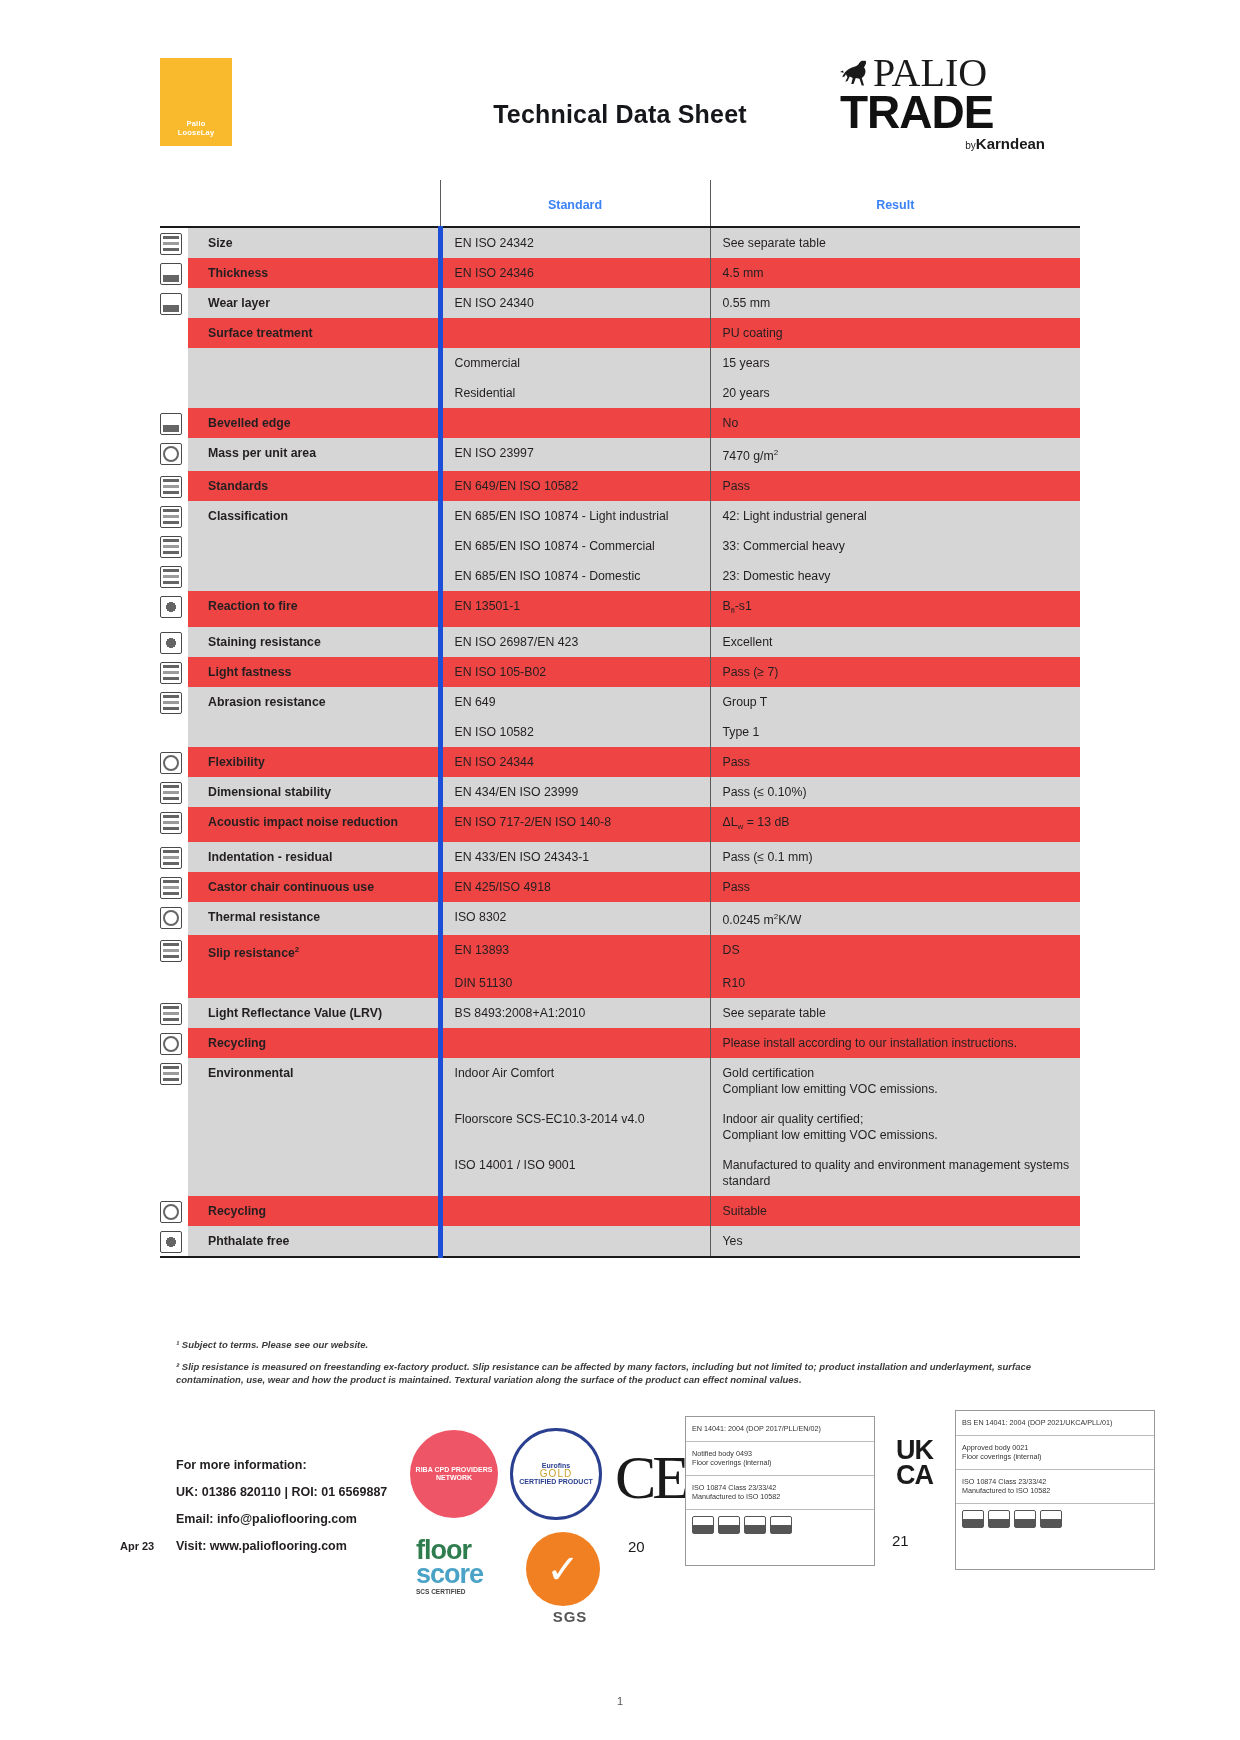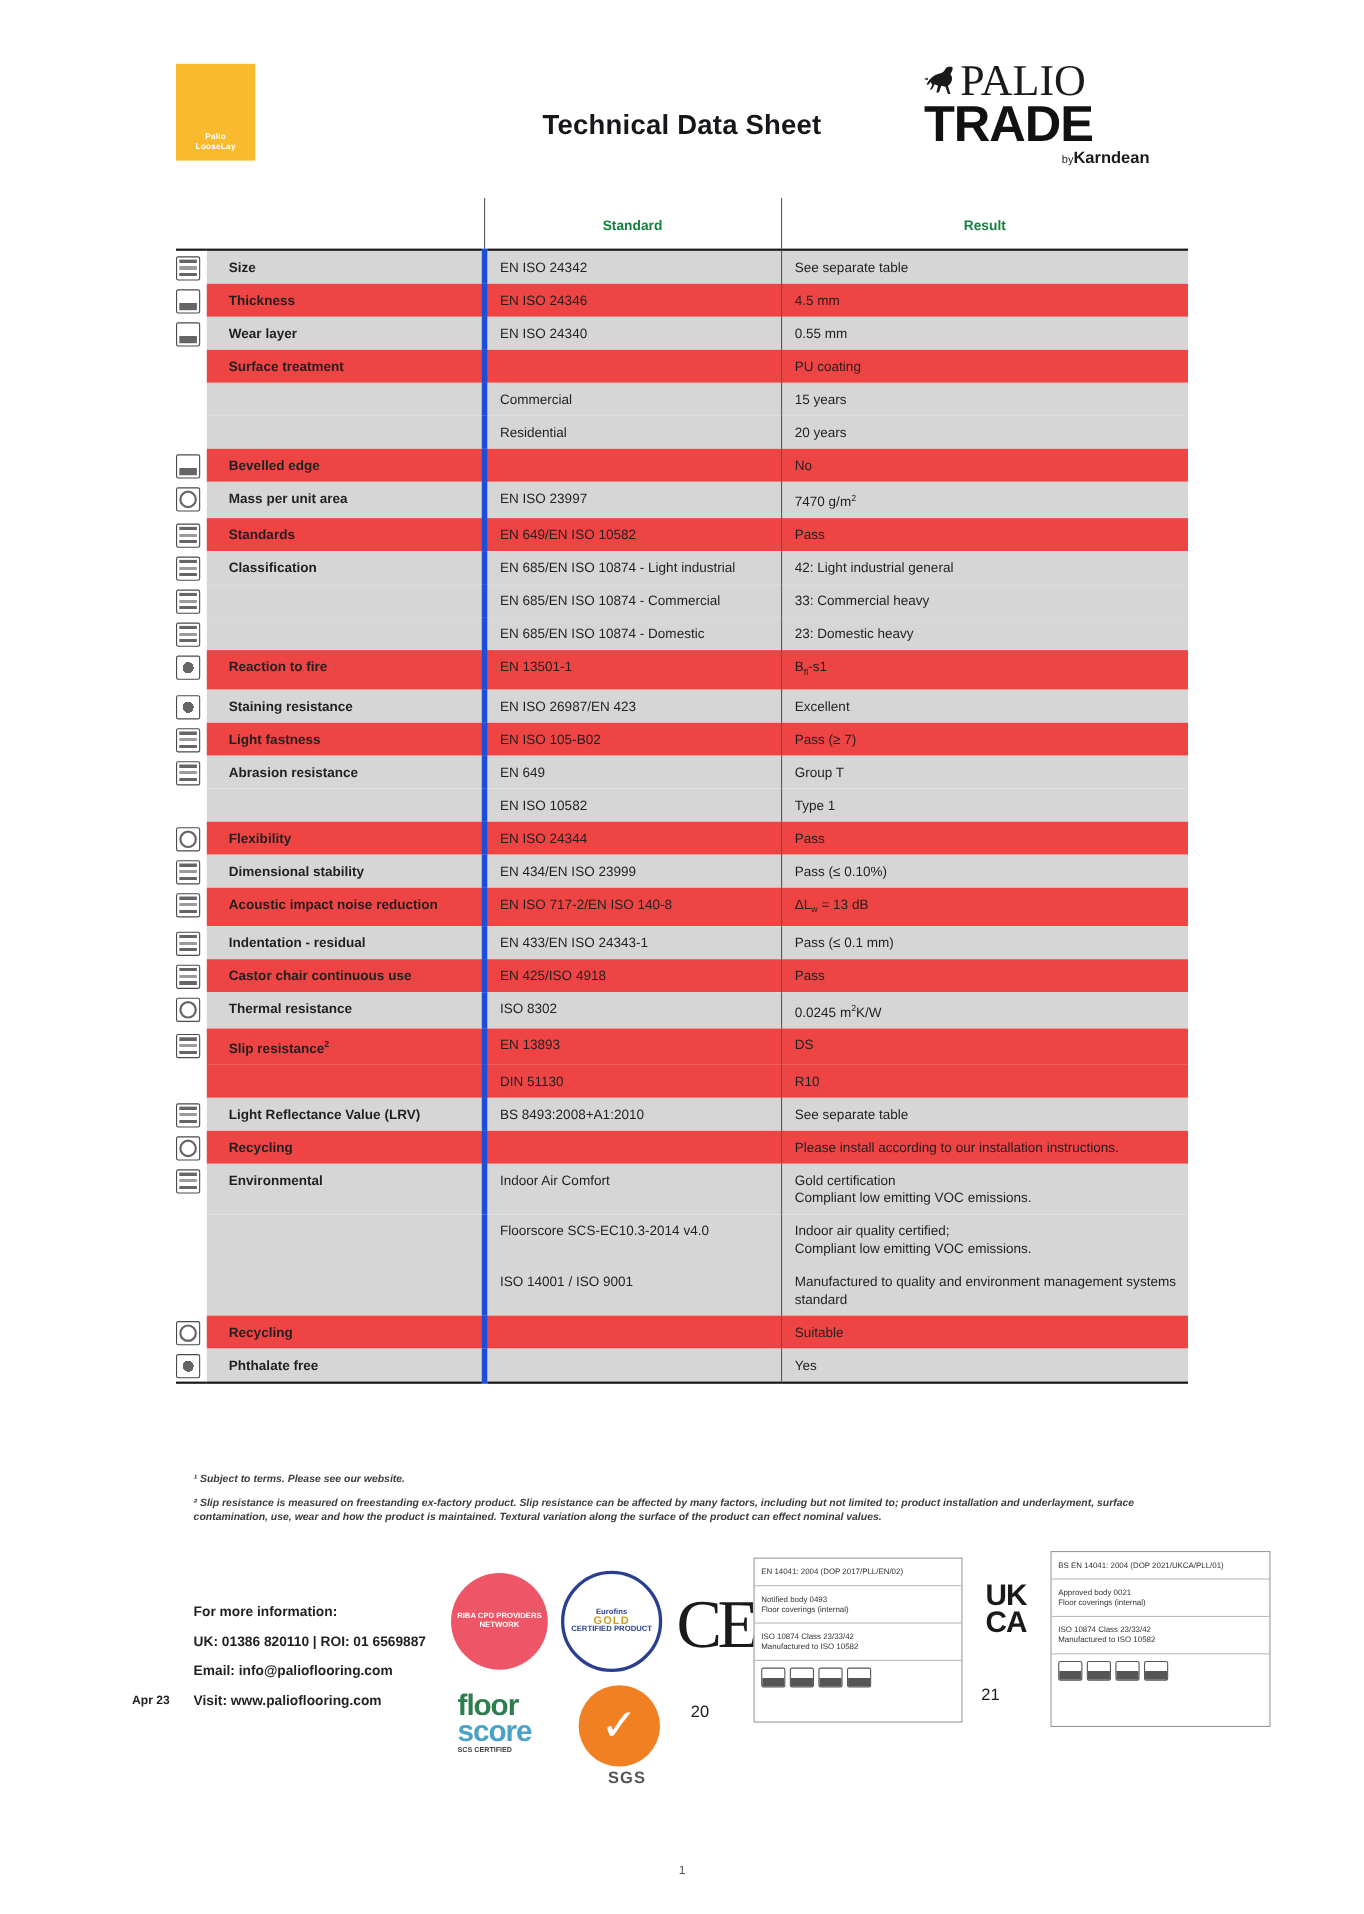--- a/index.html
+++ b/index.html
@@ -39,21 +39,21 @@
   
   .table-wrap { position:absolute; left:160px; top:180px; width:920px; }
   table.tds { border-collapse:collapse; width:920px; table-layout:fixed; }
   table.tds col.c-icon { width:28px; }
   table.tds col.c-prop { width:252px; }
   table.tds col.c-std  { width:270px; }
   table.tds col.c-res  { width:370px; }
 
   .tds th {
     font-size:12.5px; font-weight:700; text-align:center;
-    padding:18px 6px 14px 6px; vertical-align:bottom; color:#15803d;
+    padding:18px 6px 14px 6px; vertical-align:bottom; color:#3b82f6;
   }
   .tds th.blank { border:none; }
   .tds th.v { border-left:1px solid #5a5a5a; }
 
   .tds td { font-size:12.3px; padding:7px 8px 7px 8px; vertical-align:top; line-height:16px; }
   .tds td.icon { padding:4px 2px 2px 0; text-align:left; width:28px; }
   .tds td.prop { font-weight:700; padding-left:20px; }
   .tds td.std  { border-left:5px solid #1d4ed8; padding-left:12px; }
   .tds td.res  { border-left:1px solid #5a5a5a; padding-left:12px; }
 
@@ -99,25 +99,25 @@
 
   .logos { position:absolute; left:400px; top:1420px; width:680px; height:220px; }
 
   .badge-circ { position:absolute; border-radius:50%; display:flex; align-items:center; justify-content:center; }
 
   .cpd { left:10px; top:10px; width:88px; height:88px; background:#ee5566; }
   .cpd-inner { color:#fff; font-size:7px; font-weight:700; text-align:center; line-height:8px; }
 
   .iac { left:110px; top:8px; width:92px; height:92px; border:3px solid #2a3f8f; background:#fff; }
   .iac-inner { text-align:center; font-size:7px; font-weight:700; color:#2a3f8f; line-height:8px; }
-  .iac-gold { color:#c9a227; font-size:10px; font-weight:700; letter-spacing:1px; }
+  .iac-gold { color:#c9a227; font-size:10px; font-weight:400; letter-spacing:1px; }
 
   .ce { position:absolute; left:215px; top:22px; font-size:62px; font-weight:300;
         font-family:"Liberation Serif", serif; letter-spacing:-4px; color:#1a1a1a; }
-  .ce-num { position:absolute; left:228px; top:118px; font-size:15px; color:#1a1a1a;margin-top:10px; }
+  .ce-num { position:absolute; left:228px; top:118px; font-size:15px; color:#1a1a1a; }
 
   .decl { position:absolute; border:1px solid #999; background:#fff; }
   .decl1 { left:285px; top:-4px; width:190px; height:150px; }
   .decl2 { left:555px; top:-10px; width:200px; height:160px; }
   .decl p { margin:0; font-size:7.2px; line-height:9.5px; padding:0 6px; color:#333; }
   .decl .blk { padding-top:7px; padding-bottom:7px; border-bottom:1px solid #bbb; }
   .decl .blk:last-of-type { border-bottom:none; }
   .decl-icons { display:flex; gap:4px; padding:6px 6px 0 6px; }
   .decl-icons i {
     width:22px; height:18px; border:1px solid #555; display:block; border-radius:2px;

